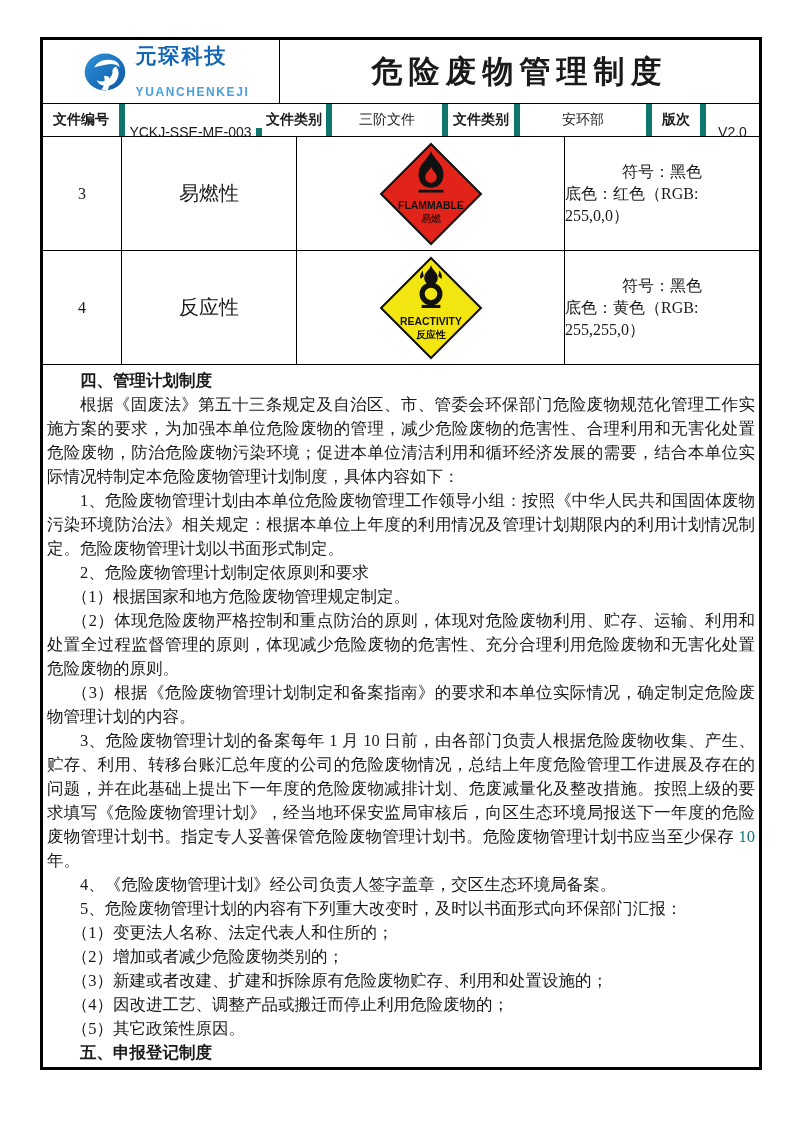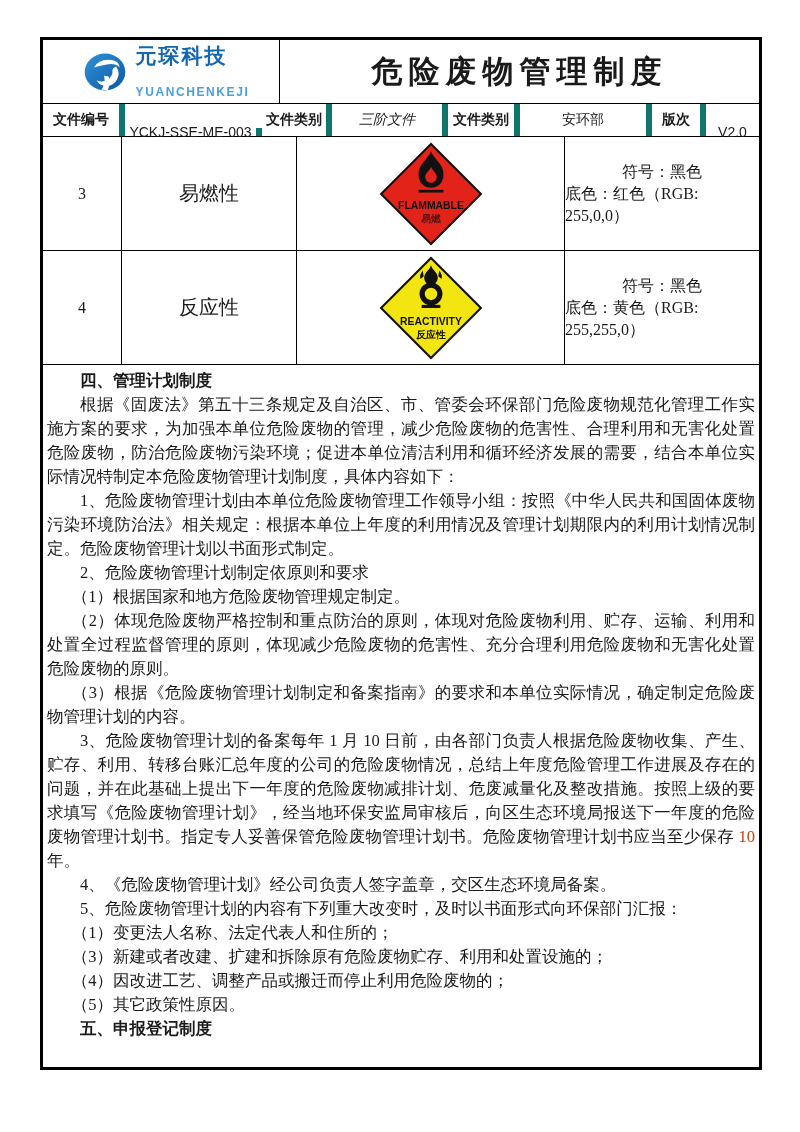--- a/index.html
+++ b/index.html
@@ -17,21 +17,21 @@
   .logo-text{display:flex;flex-direction:column;line-height:1;}
   .logo-cn{font-family:"Liberation Sans","DejaVu Sans",sans-serif;font-weight:bold;font-size:21px;letter-spacing:2px;color:#1266b3;}
   .logo-en{font-family:"Liberation Sans","DejaVu Sans",sans-serif;font-weight:bold;font-size:12px;letter-spacing:1.6px;color:#49a0dd;margin-top:20px;}
   .title-cell{flex:1;display:flex;align-items:center;justify-content:center;font-size:31px;font-weight:bold;letter-spacing:6px;}
   
   .meta-row{height:32px;display:flex;border-bottom:1px solid #000;font-size:14px;align-items:stretch;}
   .meta-cell{display:flex;align-items:center;justify-content:center;border-right:6px solid #0f766e;box-sizing:border-box;}
   .meta-cell:last-child{border-right:none;}
   .meta-label{font-weight:bold;}
   .mono-val{font-family:"Liberation Sans","DejaVu Sans",sans-serif;font-size:14px;margin-top:24px;}
-  .w-l1{width:82px;}.w-v1{width:137px;}.w-l2{width:70px;}.w-v2{width:116px;font-style:italic;}
+  .w-l1{width:82px;}.w-v1{width:137px;}.w-l2{width:70px;}.w-v2{width:116px;}
   .w-l3{width:72px;}.w-v3{width:132px;}.w-l4{width:54px;}.w-v4{flex:1;}
   
   .hazard-row{height:113px;display:flex;border-bottom:1px solid #000;}
   .col{display:flex;align-items:center;justify-content:center;border-right:1px solid #000;box-sizing:border-box;}
   .col-no{width:79px;font-size:16px;}
   .col-name{width:175px;font-size:20px;}
   .col-sym{width:268px;}
   .col-desc{flex:1;border-right:none;flex-direction:column;font-size:16px;line-height:22px;}
   .diamond-svg{display:block;}
   .sym-en{font-family:"Liberation Sans","DejaVu Sans",sans-serif;font-weight:bold;}
@@ -120,24 +120,25 @@
   </div>
 
   <div class="doc-body">
       <p class="ph"><span>四、管理计划制度</span></p>
       <p class="pi"><span>根据《固废法》第五十三条规定及自治区、市、管委会环保部门危险废物规范化管理工作实施方案的要求，为加强本单位危险废物的管理，减少危险废物的危害性、合理利用和无害化处置危险废物，防治危险废物污染环境；促进本单位清洁利用和循环经济发展的需要，结合本单位实际情况特制定本危险废物管理计划制度，具体内容如下：</span></p>
       <p class="pi"><span>1、危险废物管理计划由本单位危险废物管理工作领导小组：按照《中华人民共和国固体废物污染环境防治法》相关规定：根据本单位上年度的利用情况及管理计划期限内的利用计划情况制定。危险废物管理计划以书面形式制定。</span></p>
       <p class="pi"><span>2、危险废物管理计划制定依原则和要求</span></p>
       <p class="ps"><span>（1）根据国家和地方危险废物管理规定制定。</span></p>
       <p class="ps"><span>（2）体现危险废物严格控制和重点防治的原则，体现对危险废物利用、贮存、运输、利用和处置全过程监督管理的原则，体现减少危险废物的危害性、充分合理利用危险废物和无害化处置危险废物的原则。</span></p>
       <p class="ps"><span>（3）根据《危险废物管理计划制定和备案指南》的要求和本单位实际情况，确定制定危险废物管理计划的内容。</span></p>
-      <p class="pi"><span>3、危险废物管理计划的备案每年 1 月 10 日前，由各部门负责人根据危险废物收集、产生、贮存、利用、转移台账汇总年度的公司的危险废物情况，总结上年度危险管理工作进展及存在的问题，并在此基础上提出下一年度的危险废物减排计划、危废减量化及整改措施。按照上级的要求填写《危险废物管理计划》，经当地环保安监局审核后，向区生态环境局报送下一年度的危险废物管理计划书。指定专人妥善保管危险废物管理计划书。危险废物管理计划书应当至少保存 </span><span style="color: #c2410c;">10</span><span> 年。</span></p>
+      <p class="pi"><span>3、危险废物管理计划的备案每年 1 月 10 日前，由各部门负责人根据危险废物收集、产生、贮存、利用、转移台账汇总年度的公司的危险废物情况，总结上年度危险管理工作进展及存在的问题，并在此基础上提出下一年度的危险废物减排计划、危废减量化及整改措施。按照上级的要求填写《危险废物管理计划》，经当地环保安监局审核后，向区生态环境局报送下一年度的危险废物管理计划书。指定专人妥善保管危险废物管理计划书。危险废物管理计划书应当至少保存 </span><span style="color: #0f766e;">10</span><span> 年。</span></p>
       <p class="pi"><span>4、《危险废物管理计划》经公司负责人签字盖章，交区生态环境局备案。</span></p>
       <p class="pi"><span>5、危险废物管理计划的内容有下列重大改变时，及时以书面形式向环保部门汇报：</span></p>
       <p class="ps"><span>（1）变更法人名称、法定代表人和住所的；</span></p>
+      <p class="ps"><span>（2）增加或者减少危险废物类别的；</span></p>
       <p class="ps"><span>（3）新建或者改建、扩建和拆除原有危险废物贮存、利用和处置设施的；</span></p>
       <p class="ps"><span>（4）因改进工艺、调整产品或搬迁而停止利用危险废物的；</span></p>
       <p class="ps"><span>（5）其它政策性原因。</span></p>
       <p class="ph"><span>五、申报登记制度</span></p>
       <p class="pi"></p>
     </div>
 
 </div>
 
 </body></html>

